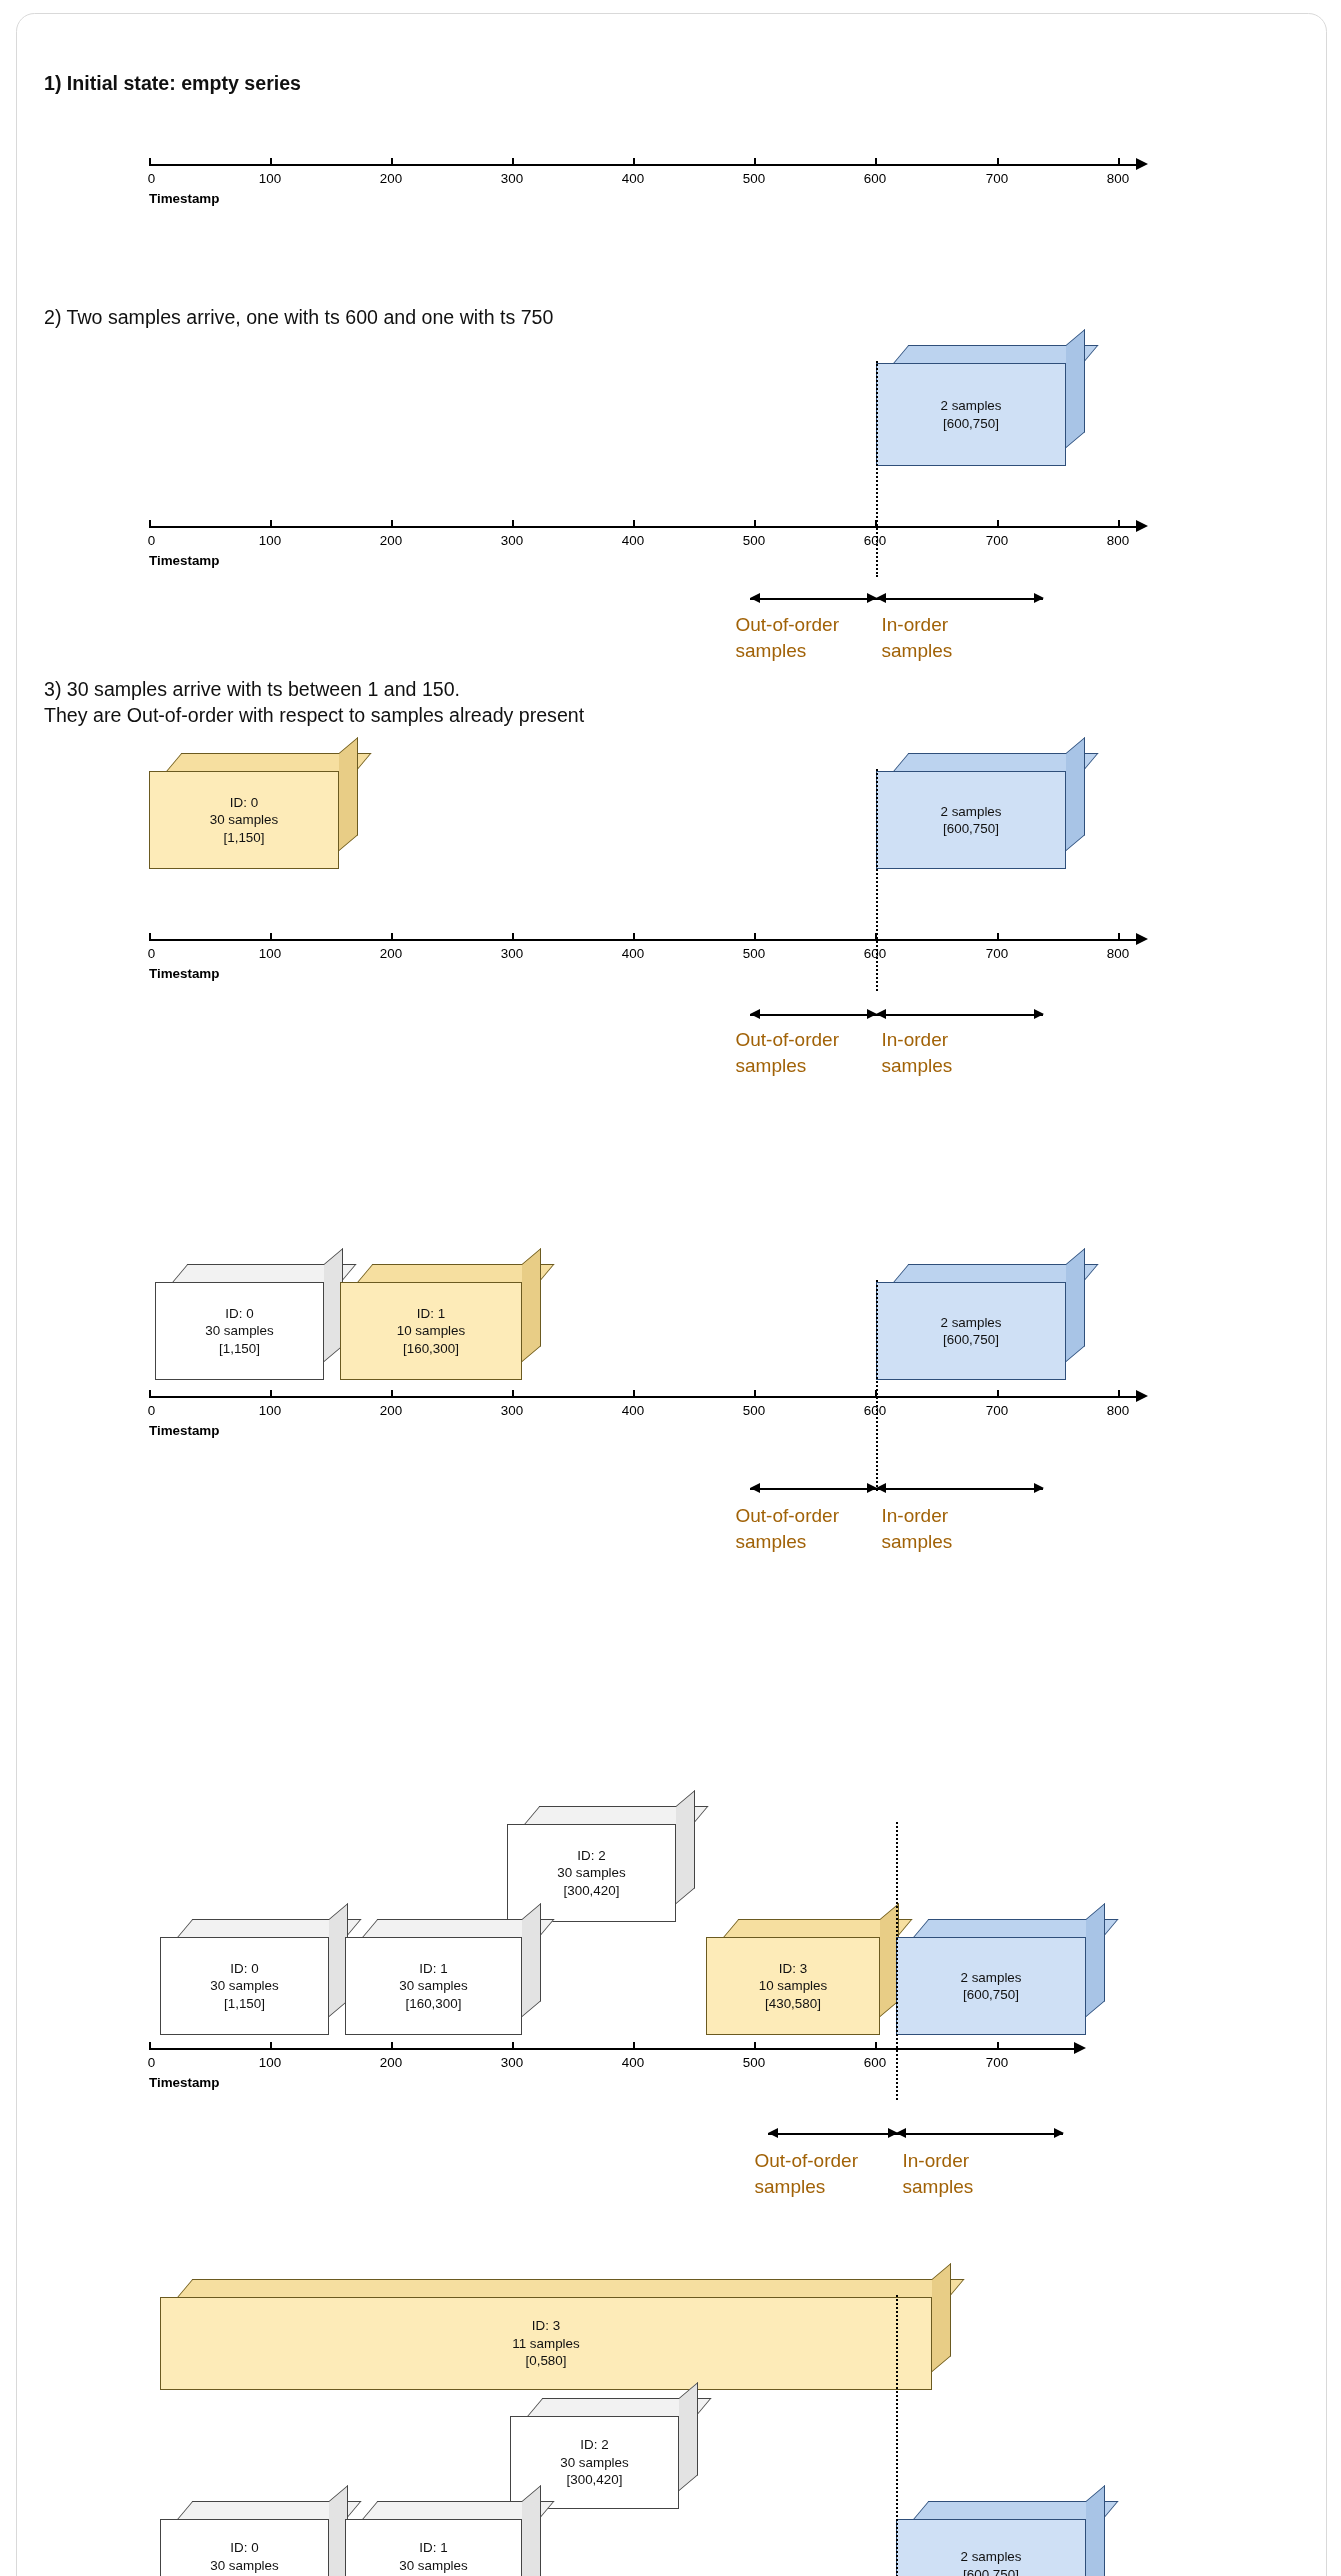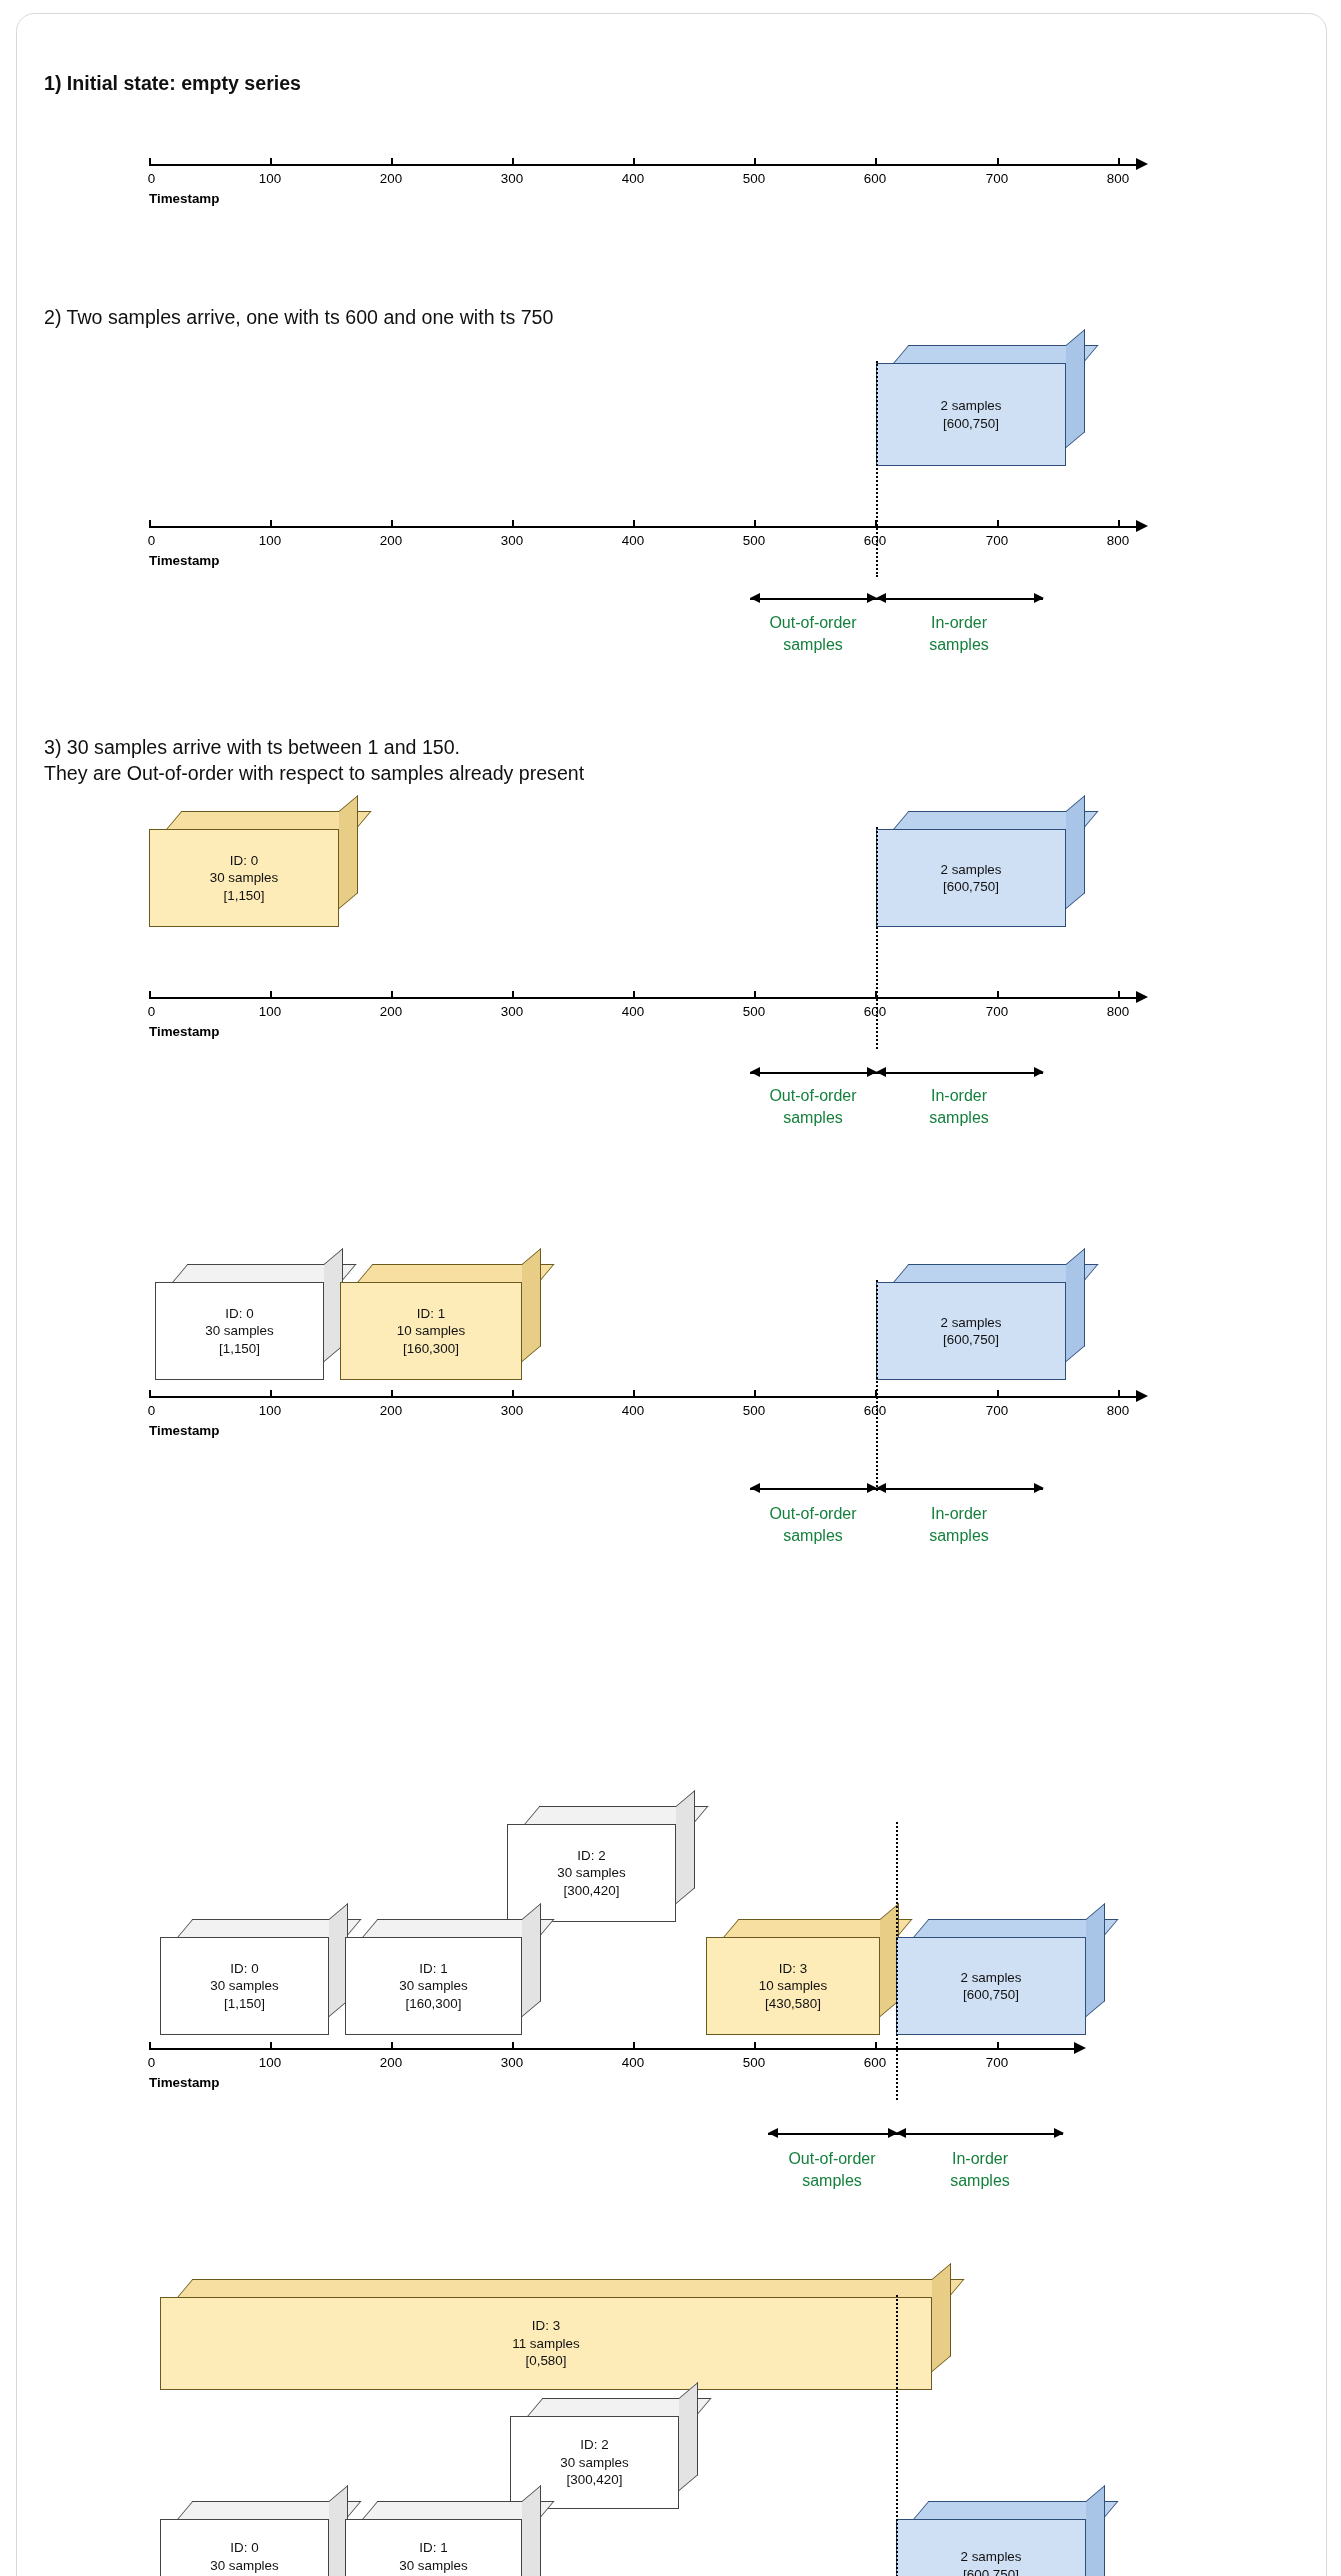--- a/index.html
+++ b/index.html
@@ -111,24 +111,24 @@
   .rangebar::before {
     left: -0.5px;
     border-right: 10.3px solid #000000;
   }
   .rangebar::after {
     right: -0.5px;
     border-left: 10.3px solid #000000;
   }
   .range-label {
     position: absolute;
-    font-size: 16px;
+    font-size: 19px;
     line-height: 1.35;
-    text-align: center;
-    color: #15803d;
+    text-align: left;
+    color: #a16207;
     white-space: pre-line;
     transform: translateX(-50%);
   }
 
   
   .chunk {
     position: absolute;
   }
   .chunk .face {
     position: absolute;
@@ -238,21 +238,21 @@
 
     <div class="divider" style="left:876px;top:93px;height:216px;"></div>
     <div class="rangebar" style="left:750px;top:330px;width:126px;"></div>
     <div class="rangebar" style="left:876px;top:330px;width:167px;"></div>
     <div class="range-label" style="left:813px;top:344px;width:155px;">Out-of-order
 samples</div>
     <div class="range-label" style="left:959px;top:344px;width:155px;">In-order
 samples</div>
   </div>
 
-  <div class="step" style="left:0;top:698px;width:1190px;height:464px;">
+  <div class="step" style="left:0;top:640px;width:1190px;height:464px;">
     <div class="step-title" style="left:44px;top:36px;width:1175px;">3) 30 samples arrive with ts between 1 and 150.
 They are Out-of-order with respect to samples already present</div>
 
     <div class="chunk c-yellow" style="left:149px;top:131px;width:206px;height:98px;">
       <div class="top" style="left:16.5px;top:-18.5px;width:190px;height:18.5px;transform:skewX(-40deg);transform-origin:bottom left;"></div>
       <div class="side" style="left:190px;top:-18.5px;width:18.5px;height:98px;transform:skewY(-40deg);transform-origin:top left;"></div>
       <div class="face" style="top:0;width:190px;height:98px;">ID: 0
 30 samples
 [1,150]</div>
     </div>

